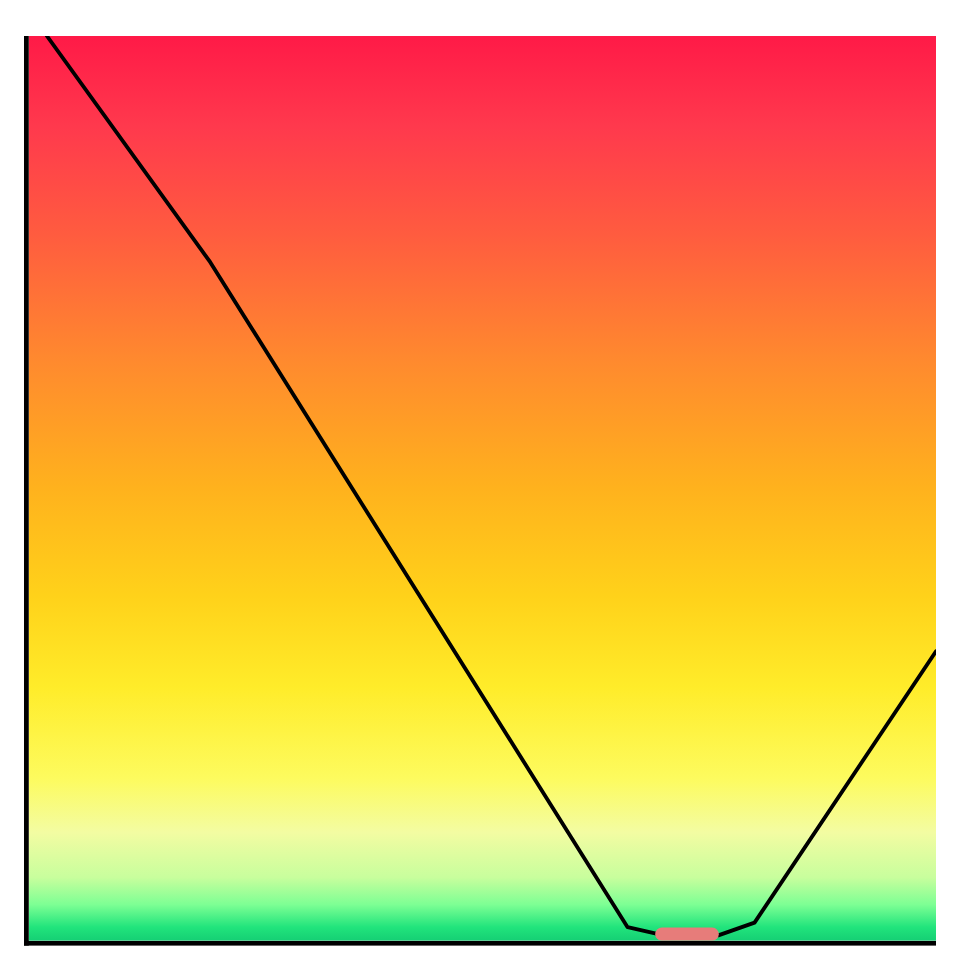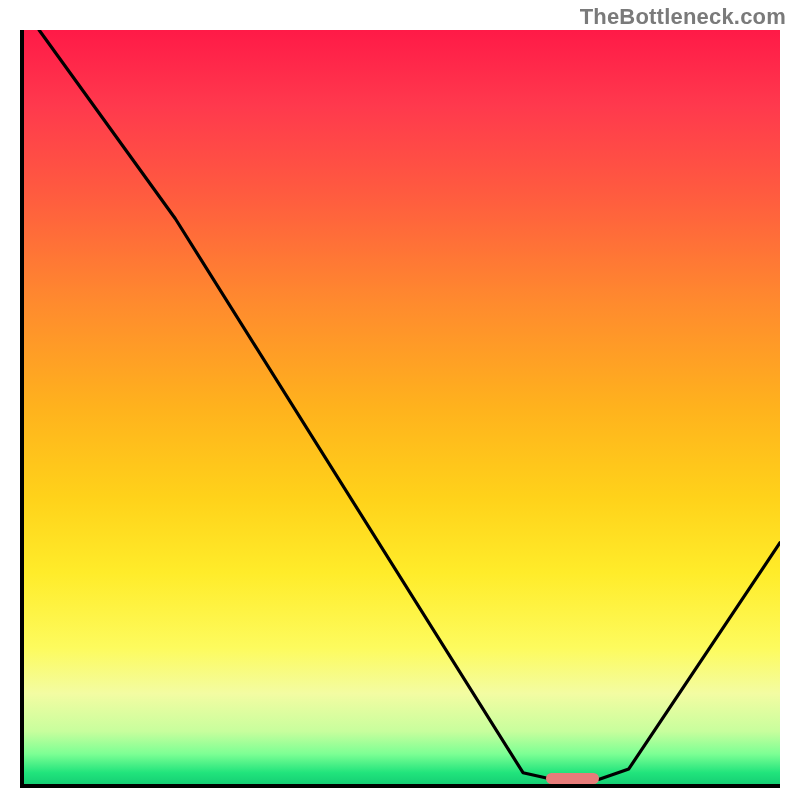--- a/index.html
+++ b/index.html
@@ -72,21 +72,20 @@
   .marker {
     position: absolute;
     height: 11px;
     border-radius: 6px;
     background: #e77c7a;
   }
 </style>
 </head>
 <body>
 <div class="container">
-  <div class="attribution">TheBottleneck.com</div>
 
   <div class="plot-area">
     <div class="gradient"></div>
 
     <svg class="curve-svg" viewBox="0 0 756 754" preserveAspectRatio="none">
       <path id="curve-path" class="curve" d="M 15.1 0.0 L 151.2 188.5 L 499.0 742.7 L 529.2 749.5 L 574.6 749.5 L 604.8 738.9 L 756.0 512.7"></path>
     </svg>
 
     <div id="marker" class="marker" style="left: 521.64px; width: 52.92px; bottom: 0.278px;"></div>
   </div>

